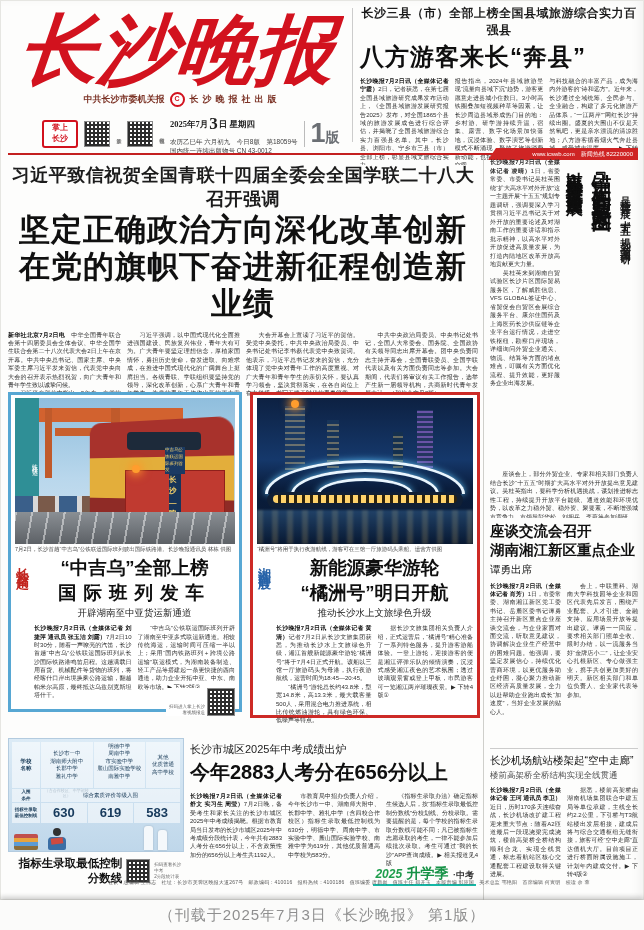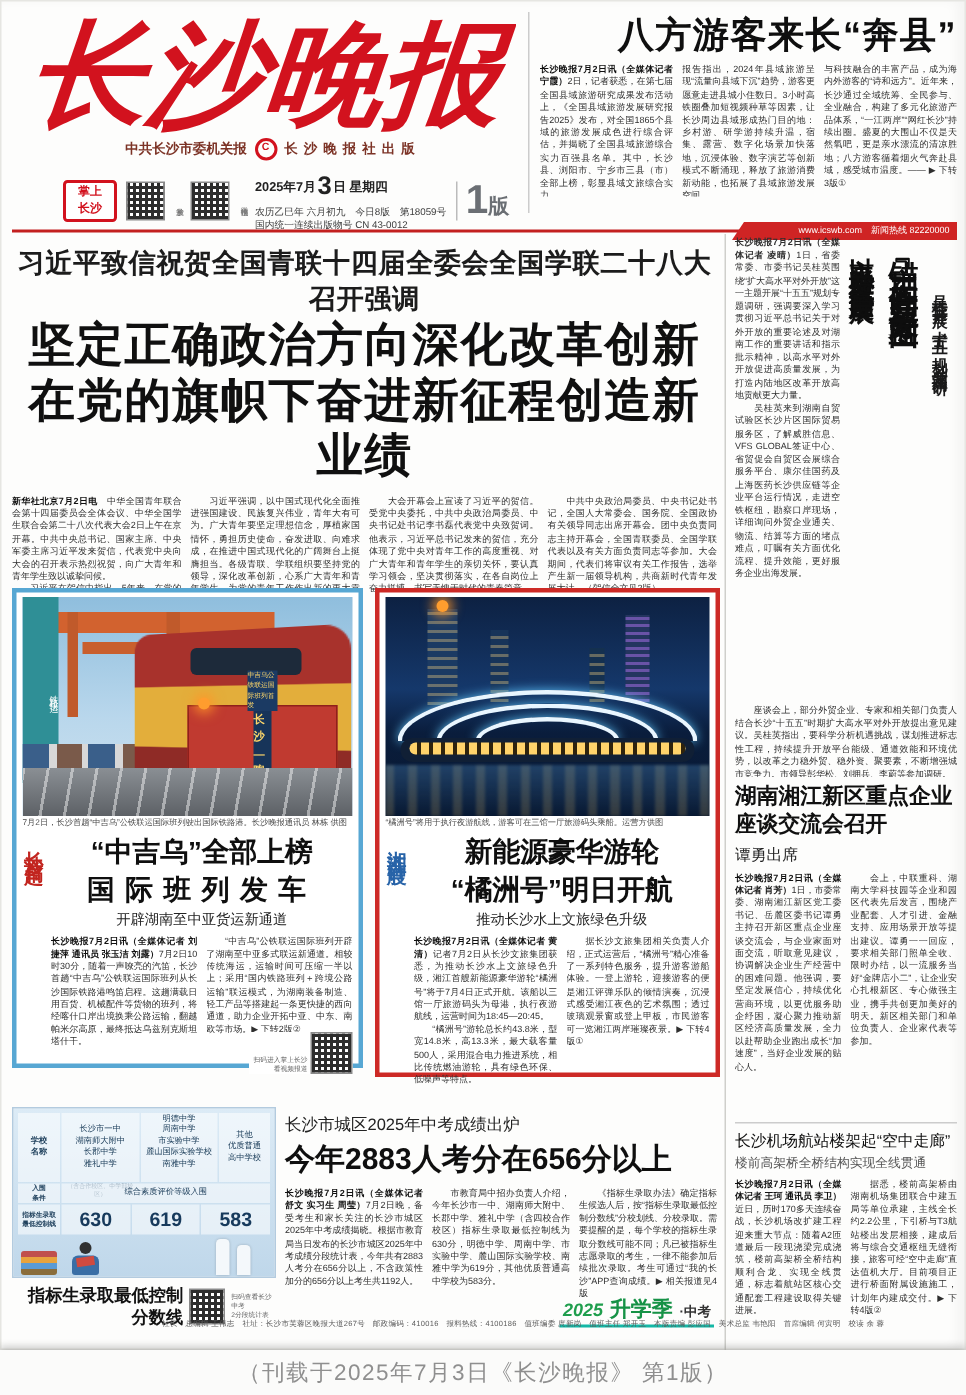--- a/index.html
+++ b/index.html
@@ -17,30 +17,30 @@
          font-size:7px;line-height:10px;text-align:center;font-weight:bold;flex:0 0 auto;}
   .infobar{display:flex;align-items:center;gap:6px;margin-top:5px;margin-left:28px;}
   .applogo{width:32px;height:24px;border:2px solid #d2121e;border-radius:3px;color:#d2121e;
            font-weight:bold;font-size:8px;line-height:11px;text-align:center;background:#fff;}
   .qr{background:#fff;border:1px solid #8a8a8a;
       background-image:repeating-linear-gradient(0deg,#2d2d2d 0 2px,transparent 2px 4px),
                        repeating-linear-gradient(90deg,#2d2d2d 0 2px,transparent 2px 4px);}
   .qr.small{width:24px;height:24px;}
   .qrlab{writing-mode:vertical-rl;font-size:5px;color:#777;line-height:1;}
   .dates{font-size:6.5px;color:#3d3d3d;line-height:1.45;}
-  .dates .d1{font-size:8.5px;font-weight:bold;color:#222;}
+  .dates .d1{font-size:8.5px;font-weight:bold;color:#222;font-family:Liberation Serif, serif;}
   .dates .big{font-size:17px;font-weight:bold;vertical-align:-2px;padding:0 1px;}
   .vsep{width:1px;height:26px;background:#bbb;}
   .pageno{color:#6b6f74;font-weight:bold;}
   .pageno .num{font-size:27px;}
   .pageno .unit{font-size:14px;}
   
   .topstory{position:absolute;left:360px;top:5px;width:278px;}
   .topstory .kick{font-size:12px;font-weight:bold;text-align:center;letter-spacing:.5px;}
-  .topstory h1{margin:2px 0 4px;font-size:24px;text-align:right;letter-spacing:1px;color:#0f0f0f;}
+  .topstory h1{margin:2px 0 4px;font-size:24px;text-align:left;letter-spacing:1px;color:#0f0f0f;}
   .cols{display:flex;gap:6px;text-align:justify;}
   .cols .c{flex:1;font-size:6px;line-height:1.4;color:#2e2e2e;overflow:hidden;}
   .cols b{color:#111;}
   .topstory .cols{height:88px;}
   .mastdiv{position:absolute;left:352px;top:8px;width:1px;height:134px;background:#ccc;}
   
   .rule{position:absolute;left:8px;top:147px;width:630px;height:14px;}
   .rule .line{position:absolute;left:0;right:140px;top:6px;height:2px;background:#c32020;}
   .rule .bar{position:absolute;right:0;top:1px;width:150px;height:12px;background:#cf2424;
              clip-path:polygon(8px 0,100% 0,100% 100%,0 100%);
@@ -209,20 +209,21 @@
       </div>
       <div class="vsep"></div>
       <div class="pageno">
         <span class="num">1</span><span class="unit">版</span>
       </div>
     </div>
   </div>
   <div class="mastdiv"></div>
 
   <div class="topstory">
+    <div class="kick">长沙三县（市）全部上榜全国县域旅游综合实力百强县</div>
     <h1>八方游客来长“奔县”</h1>
     <div class="cols">
       <div class="c"><b>长沙晚报7月2日讯（全媒体记者 宁霞）</b><span>2日，记者获悉，在第七届全国县域旅游研究成果发布活动上，《全国县域旅游发展研究报告2025》发布，对全国1865个县域的旅游发展成色进行综合评估，并揭晓了全国县域旅游综合实力百强县名单。其中，长沙县、浏阳市、宁乡市三县（市）全部上榜，彰显县域文旅综合实力。</span></div>
       <div class="c">报告指出，2024年县域旅游呈现“流量向县域下沉”趋势，游客更愿意走进县城小住数日。3小时高铁圈叠加短视频种草等因素，让长沙周边县域形成热门目的地：乡村游、研学游持续升温，宿集、露营、数字化场景加快落地，沉浸体验、数字演艺等创新模式不断涌现，释放了旅游消费新动能，也拓展了县域旅游发展空间。</div>
       <div class="c">与科技融合的丰富产品，成为海内外游客的“诗和远方”。近年来，长沙通过全域统筹、全民参与、全业融合，构建了多元化旅游产品体系，“一江两岸”“网红长沙”持续出圈。盛夏的大围山不仅是天然氧吧，更是亲水漂流的清凉胜地；八方游客循着烟火气奔赴县域，感受城市温度。—— ▶ 下转3版①</div>
     </div>
   </div>
 
   <div class="rule">
     <div class="line"></div>
@@ -249,22 +250,22 @@
       <b>长沙晚报7月2日讯（全媒体记者 凌晴）</b><span style="white-space:pre-line">1日，省委常委、市委书记吴桂英围绕“扩大高水平对外开放”这一主题开展“十五五”规划专题调研，强调要深入学习贯彻习近平总书记关于对外开放的重要论述及对湖南工作的重要讲话和指示批示精神，以高水平对外开放促进高质量发展，为打造内陆地区改革开放高地贡献更大力量。
 　　吴桂英来到湖南自贸试验区长沙片区国际贸易服务区，了解威胜信息、VFS GLOBAL签证中心、省贸促会自贸区会展综合服务平台、康尔佳国药及上海医药长沙供应链等企业平台运行情况，走进空铁枢纽，勘察口岸现场，详细询问外贸企业通关、物流、结算等方面的堵点难点，叮嘱有关方面优化流程、提升效能，更好服务企业出海发展。</span>
     </div>
     <div class="vrl rc-sub">以高水平对外开放促进高质量发展</div>
     <div class="vrl rc-main">锚定『三高四新』美好蓝图</div>
     <div class="vrl rc-eye">吴桂英开展“十五五”规划专题调研</div>
   </div>
   <div class="rc-wide">　　座谈会上，部分外贸企业、专家和相关部门负责人结合长沙“十五五”时期扩大高水平对外开放提出意见建议。吴桂英指出，要科学分析机遇挑战，谋划推进标志性工程，持续提升开放平台能级、通道效能和环境优势，以改革之力稳外贸、稳外资、聚要素，不断增强城市竞争力。市领导彭华松、刘拥兵、李蔚等参加调研。</div>
 
   <div class="story2">
+    <div class="h">座谈交流会召开</div>
     <div class="h">湖南湘江新区重点企业</div>
-    <div class="h">座谈交流会召开</div>
     <div class="sub">谭勇出席</div>
     <div class="cols">
       <div class="c"><b>长沙晚报7月2日讯（全媒体记者 肖芳）</b><span>1日，市委常委、湖南湘江新区党工委书记、岳麓区委书记谭勇主持召开新区重点企业座谈交流会，与企业家面对面交流，听取意见建议，协调解决企业生产经营中的困难问题。他强调，要坚定发展信心，持续优化营商环境，以更优服务助企纾困，凝心聚力推动新区经济高质量发展，全力以赴帮助企业跑出成长“加速度”，当好企业发展的贴心人。</span></div>
       <div class="c">　　会上，中联重科、湖南大学科技园等企业和园区代表先后发言，围绕产业配套、人才引进、金融支持、应用场景开放等提出建议。谭勇一一回应，要求相关部门照单全收、限时办结，以一流服务当好“金牌店小二”，让企业安心扎根新区、专心做强主业，携手共创更加美好的明天。新区相关部门和单位负责人、企业家代表等参加。</div>
     </div>
   </div>
   <div class="hr2"></div>
 
   <div class="story3">
     <div class="h">长沙机场航站楼架起“空中走廊”</div>

